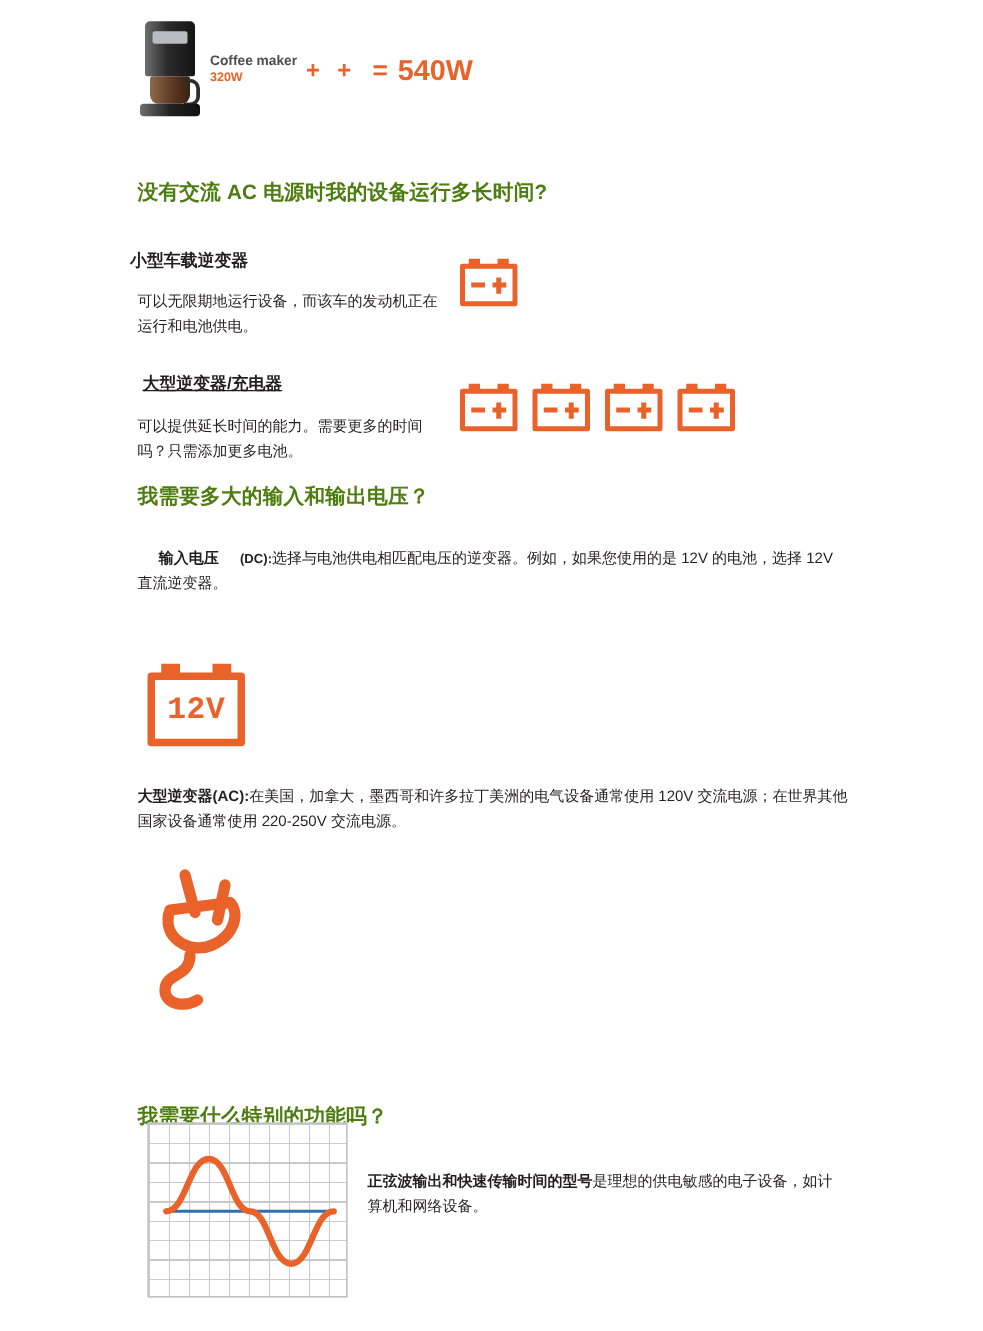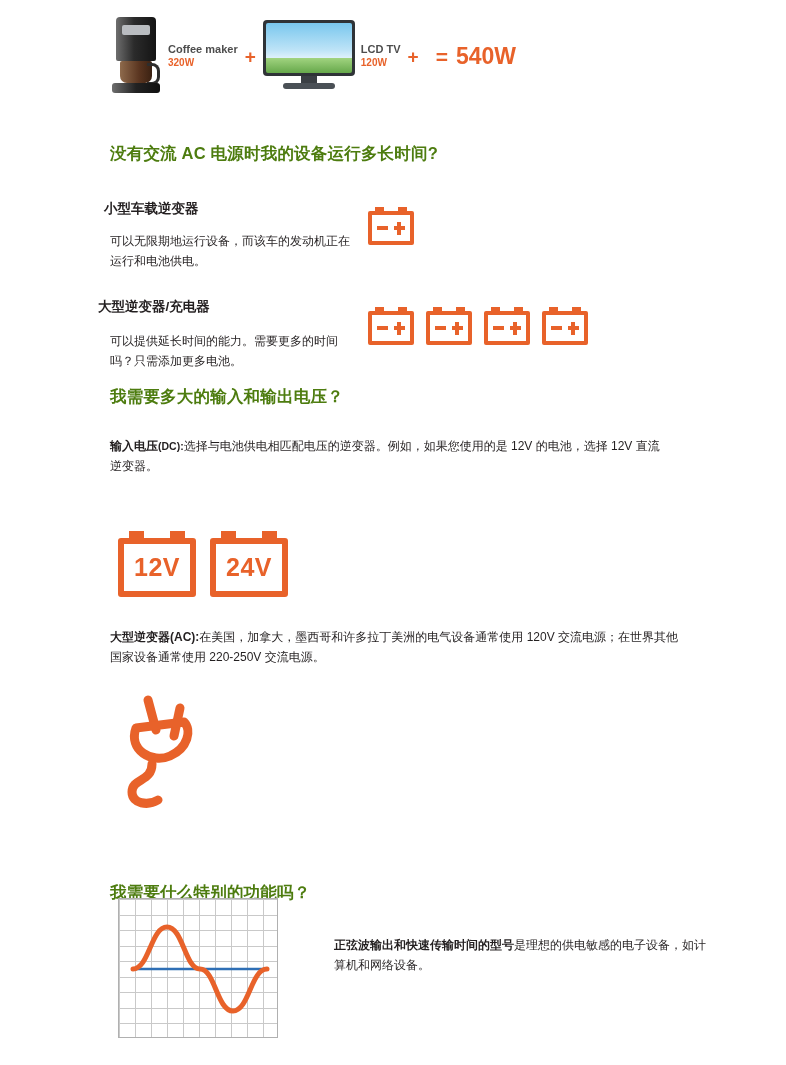--- a/index.html
+++ b/index.html
@@ -204,21 +204,21 @@
     font-weight: bold;
     color: #231f20;
   }
   .p {
     position: absolute;
     font-size: 12px;
     line-height: 1.65;
     color: #231f20;
   }
   .p b { font-weight: bold; }
-  .small-caps { font-size: 10.5px; font-weight: bold; }
+  .small-caps { font-size: 10.5px; font-weight: bold; margin-left: 17px; }
 
   
   .battery {
     position: relative;
     width: 46px;
     height: 38px;
   }
   .battery .cap-l, .battery .cap-r {
     position: absolute;
     top: 0;
@@ -264,20 +264,21 @@
   .battery-big .case {
     position: absolute;
     left: 0; top: 7px;
     width: 78px; height: 59px;
     border: 6px solid #e8622a;
     box-sizing: border-box;
     border-radius: 3px;
     display: flex;
     align-items: center;
     justify-content: center;
+    font-family: Liberation Mono, monospace;
   }
   .battery-big .txt {
     color: #e8622a;
     font-size: 25px;
     font-weight: bold;
     letter-spacing: .5px;
     line-height: 1;
   }
 
   
@@ -321,35 +322,20 @@
       </div>
     </div>
     <div class="appliance-label">
       <div class="appliance-name">Coffee maker</div>
       <div class="appliance-watts">320W</div>
     </div>
   </div>
 
   <div class="plus">+</div>
 
-  <div class="appliance">
-    <div class="appliance-art">
-      <div class="tv">
-        <div class="frame">
-            <div class="screen"></div>
-          </div>
-        <div class="neck"></div>
-        <div class="foot"></div>
-      </div>
-    </div>
-    <div class="appliance-label">
-      <div class="appliance-name">LCD TV</div>
-      <div class="appliance-watts">120W</div>
-    </div>
-  </div>
 
   <div class="plus">+</div>
 
 
   <div class="equals">=</div>
   <div class="total-watts">540W</div>
 </div>
 
 <div class="h1" style="left:110px; top:143px;">没有交流 AC 电源时我的设备运行多长时间?</div>
 
@@ -361,21 +347,21 @@
   <div class="battery">
     <div class="cap-l"></div>
       <div class="cap-r"></div>
     <div class="case"></div>
     <div class="minus"></div>
       <div class="plus-h"></div>
       <div class="plus-v"></div>
   </div>
 </div>
 
-<div class="h2" style="left:98px; top:298px;">大型逆变器/充电器</div>
+<div class="h2" style="left:114px; top:298px;text-decoration:underline;">大型逆变器/充电器</div>
 
 <div class="p" style="left:110px; top:332px; width:250px;">可以提供延长时间的能力。需要更多的时间吗？只需添加更多电池。</div>
 
 <div style="position:absolute; left:368px; top:307px; display:flex; gap:12px;">
   <div class="battery">
     <div class="cap-l"></div>
       <div class="cap-r"></div>
       <div class="case"></div>
     <div class="minus"></div>
       <div class="plus-h"></div>
@@ -412,27 +398,20 @@
 <div class="p" style="left:110px; top:437px; width:560px;">
   <b class="small-caps" style="font-size:12px;">输入电压</b><b class="small-caps">(DC):</b><span>选择与电池供电相匹配电压的逆变器。例如，如果您使用的是 12V 的电池，选择 12V 直流逆变器。</span>
 </div>
 
 <div style="position:absolute; left:118px; top:531px; display:flex; gap:14px;">
   <div class="battery-big">
     <div class="cap-l"></div>
       <div class="cap-r"></div>
     <div class="case">
         <span class="txt">12V</span>
-      </div>
-  </div>
-  <div class="battery-big">
-    <div class="cap-l"></div>
-      <div class="cap-r"></div>
-    <div class="case">
-        <span class="txt">24V</span>
       </div>
   </div>
 </div>
 
 <div class="p" style="left:110px; top:628px; width:570px;">
   <b style="font-size:12px;">大型逆变器(AC):</b><span>在美国，加拿大，墨西哥和许多拉丁美洲的电气设备通常使用 120V 交流电源；在世界其他国家设备通常使用 220-250V 交流电源。</span>
 </div>
 
 <div class="plug-icon">
   <svg width="110" height="118" viewBox="0 0 110 118">
@@ -447,15 +426,15 @@
 
 <div class="h1" style="left:110px; top:846px;margin-top:36px;">我需要什么特别的功能吗？</div>
 
 <div class="wave-chart">
   <svg width="158" height="138" viewBox="0 0 158 138">
     <line x1="14" y1="70" x2="148" y2="70" stroke="#2f6fb5" stroke-width="2.5"></line>
     <path d="M14 70 C 30 70, 32 28, 48 28 C 64 28, 66 70, 81 70 C 96 70, 98 112, 114 112 C 130 112, 132 70, 148 70" fill="none" stroke="#e8622a" stroke-width="5" stroke-linecap="round"></path>
   </svg>
 </div>
 
-<div class="p" style="left:294px; top:936px; width:380px;margin-left:40px;">
+<div class="p" style="left:294px; top:936px; width:380px;">
   <b>正弦波输出和快速传输时间的型号</b><span>是理想的供电敏感的电子设备，如计算机和网络设备。</span>
 </div>
 
 </body></html>

